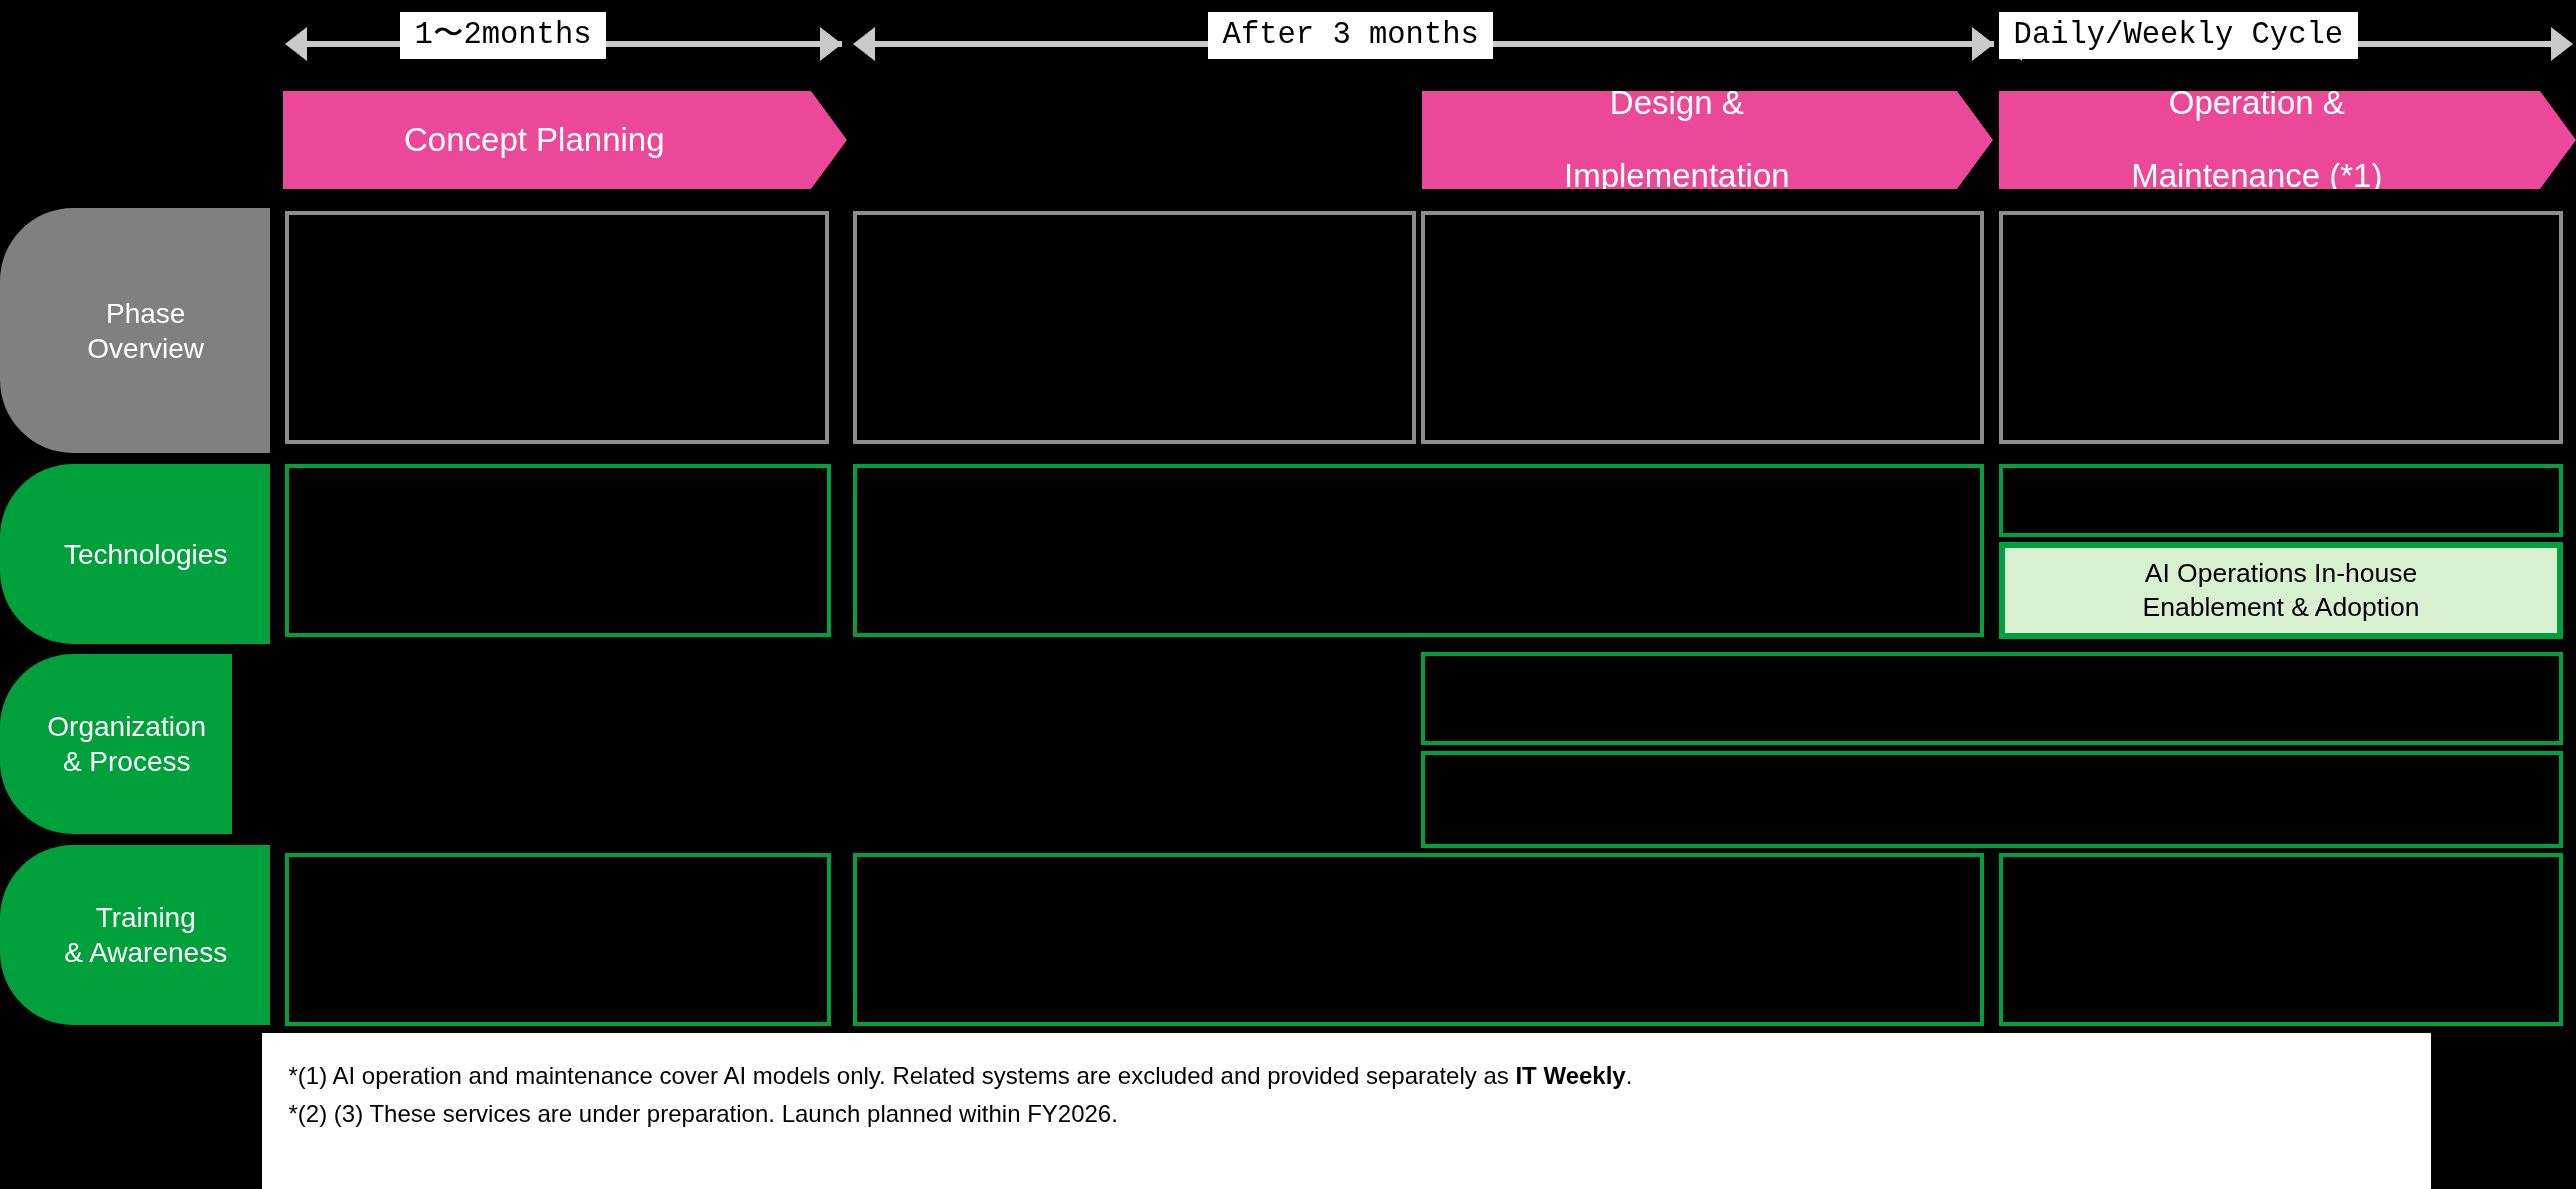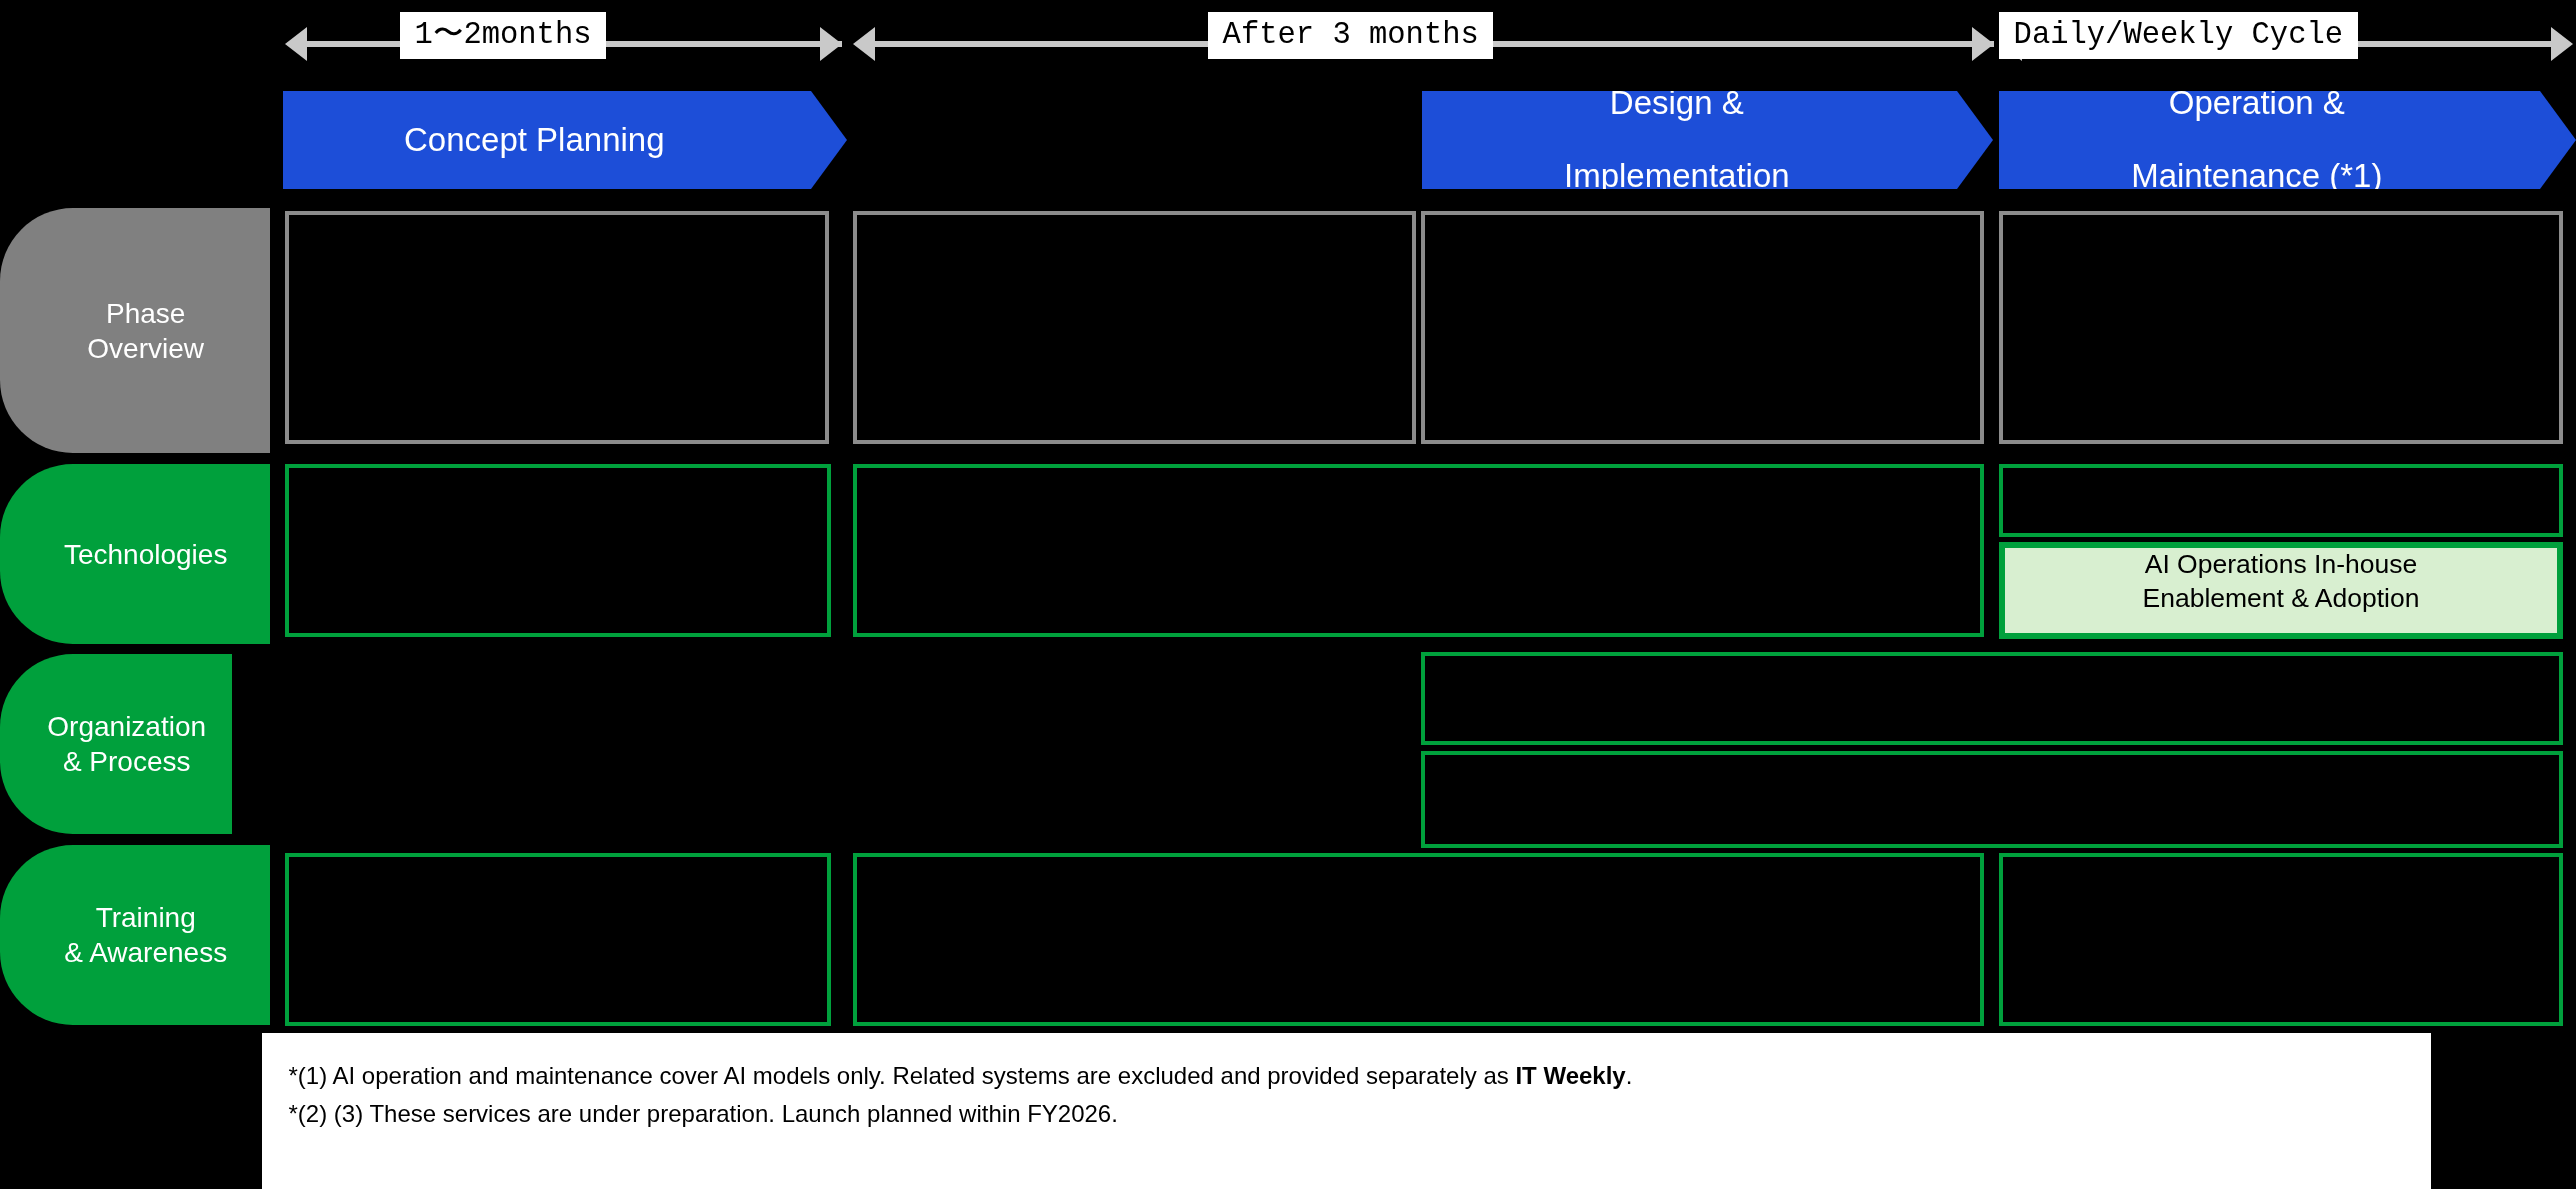--- a/index.html
+++ b/index.html
@@ -11,38 +11,38 @@
   .tl-line{position:absolute;top:41px;height:6px;background:#c9c9c9;}
   .tl-arrow{position:absolute;top:26.5px;width:0;height:0;
             border-top:17px solid transparent;border-bottom:17px solid transparent;}
   .tl-arrow.left{border-right:22.5px solid #c9c9c9;}
   .tl-arrow.right{border-left:22.5px solid #c9c9c9;}
   .tl-label{position:absolute;top:12px;background:#fff;color:#000;
             font-size:30.5px;line-height:40px;padding:3.3px 14.6px;white-space:nowrap;}
 
   
   #phases{position:absolute;left:0;top:91px;height:98px;width:2576px;}
-  .chev{position:absolute;top:0;height:98px;background:#1d4ed8;
+  .chev{position:absolute;top:0;height:98px;background:#ec4899;
         display:flex;align-items:center;justify-content:center;text-align:center;
         color:#fff;font-size:33px;line-height:1.12;
         clip-path:polygon(0 0, calc(100% - 36px) 0, 100% 50%, calc(100% - 36px) 100%, 0 100%);}
   .chev span{display:block;padding:0 36px 0 5.3px;}
 
   
   .rowlabel{position:absolute;left:0;display:flex;align-items:center;
             justify-content:center;text-align:center;color:#fff;
             border-radius:73px 0 0 73px;font-size:28px;line-height:1.25;
             padding:0 6.6px 0 28px;box-sizing:border-box;}
 
   
   .cell{position:absolute;box-sizing:border-box;background:#000;}
   .cell.gray{border:4.6px solid #8c8c8c;}
   .cell.green{border:4.6px solid #00A03C;}
   .cell.filled{background:#d8efd0;color:#000;border:6px solid #00A03C;
-               display:flex;justify-content:center;
+               display:flex;align-items:center;justify-content:center;
                text-align:center;font-size:26.5px;line-height:1.28;}
 
   
   #footnote{position:absolute;left:262px;top:1033px;width:2169px;height:156px;
             background:#fff;color:#000;box-sizing:border-box;
             padding:26.5px 0 0 26.5px;}
   #footnote p{margin:0 0 6.6px 0;font-size:24px;line-height:1.32;white-space:nowrap;}
   #footnote b{font-weight:bold;}
 </style>
 </head>

